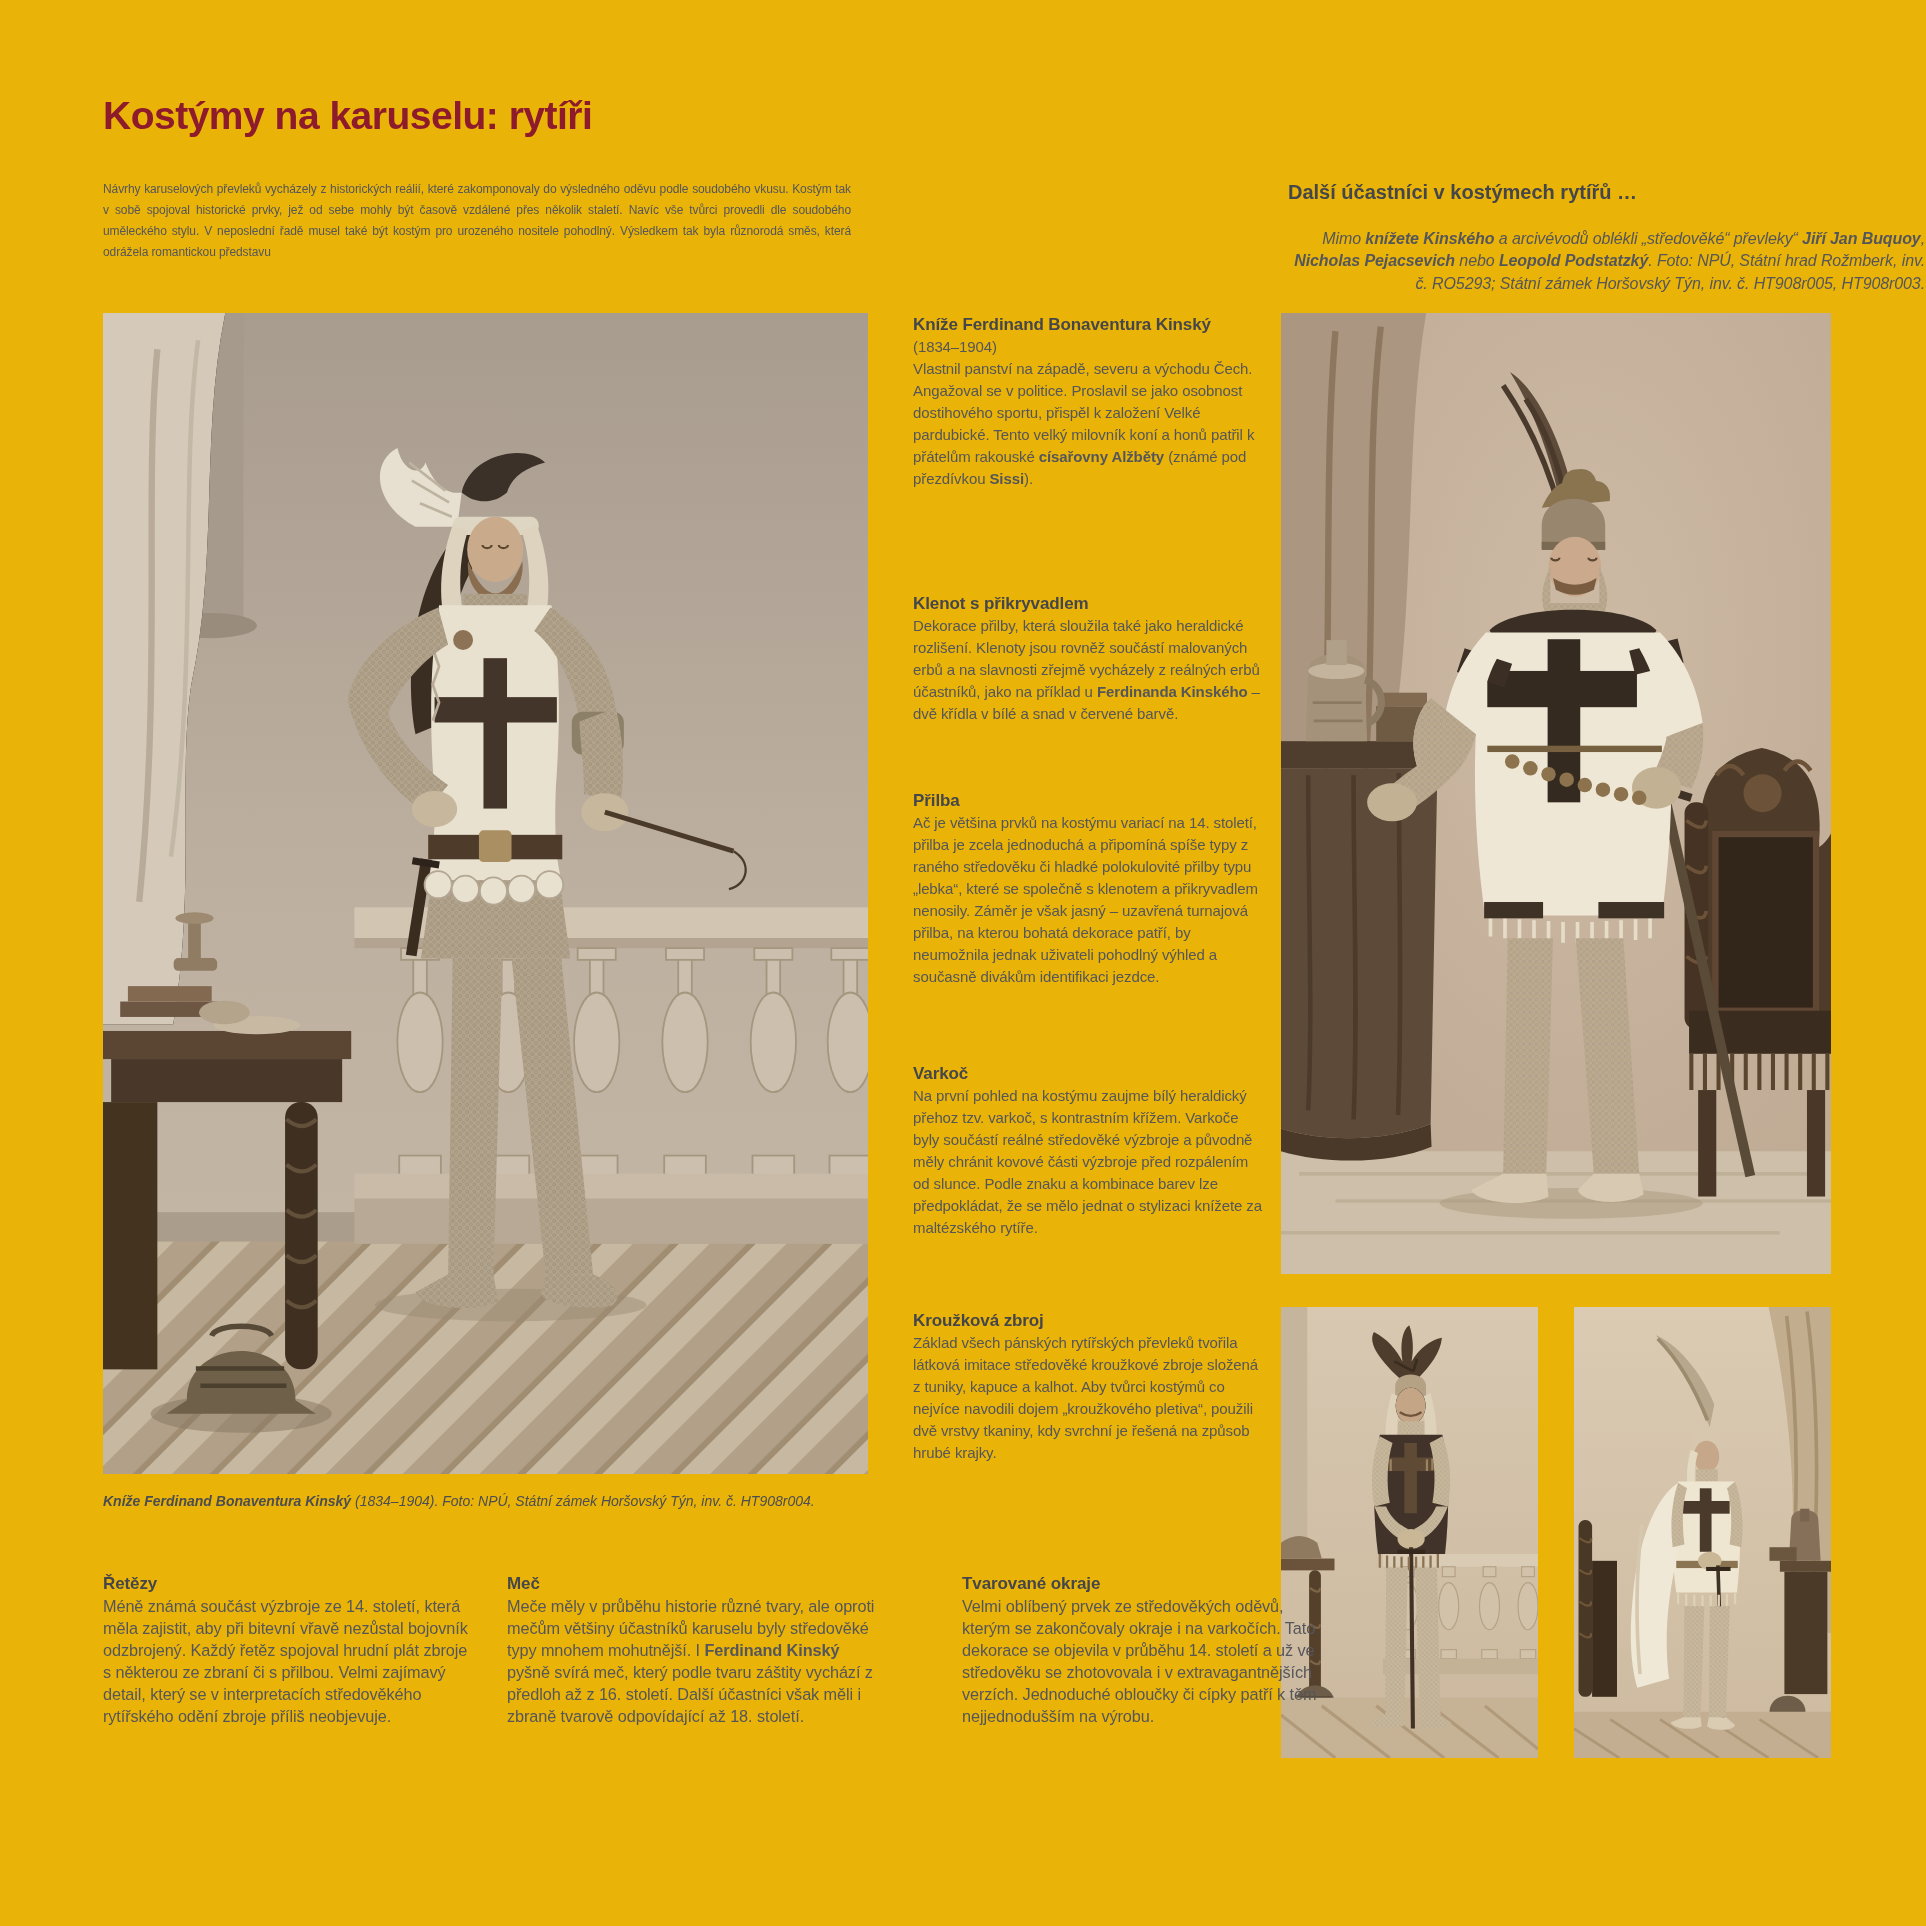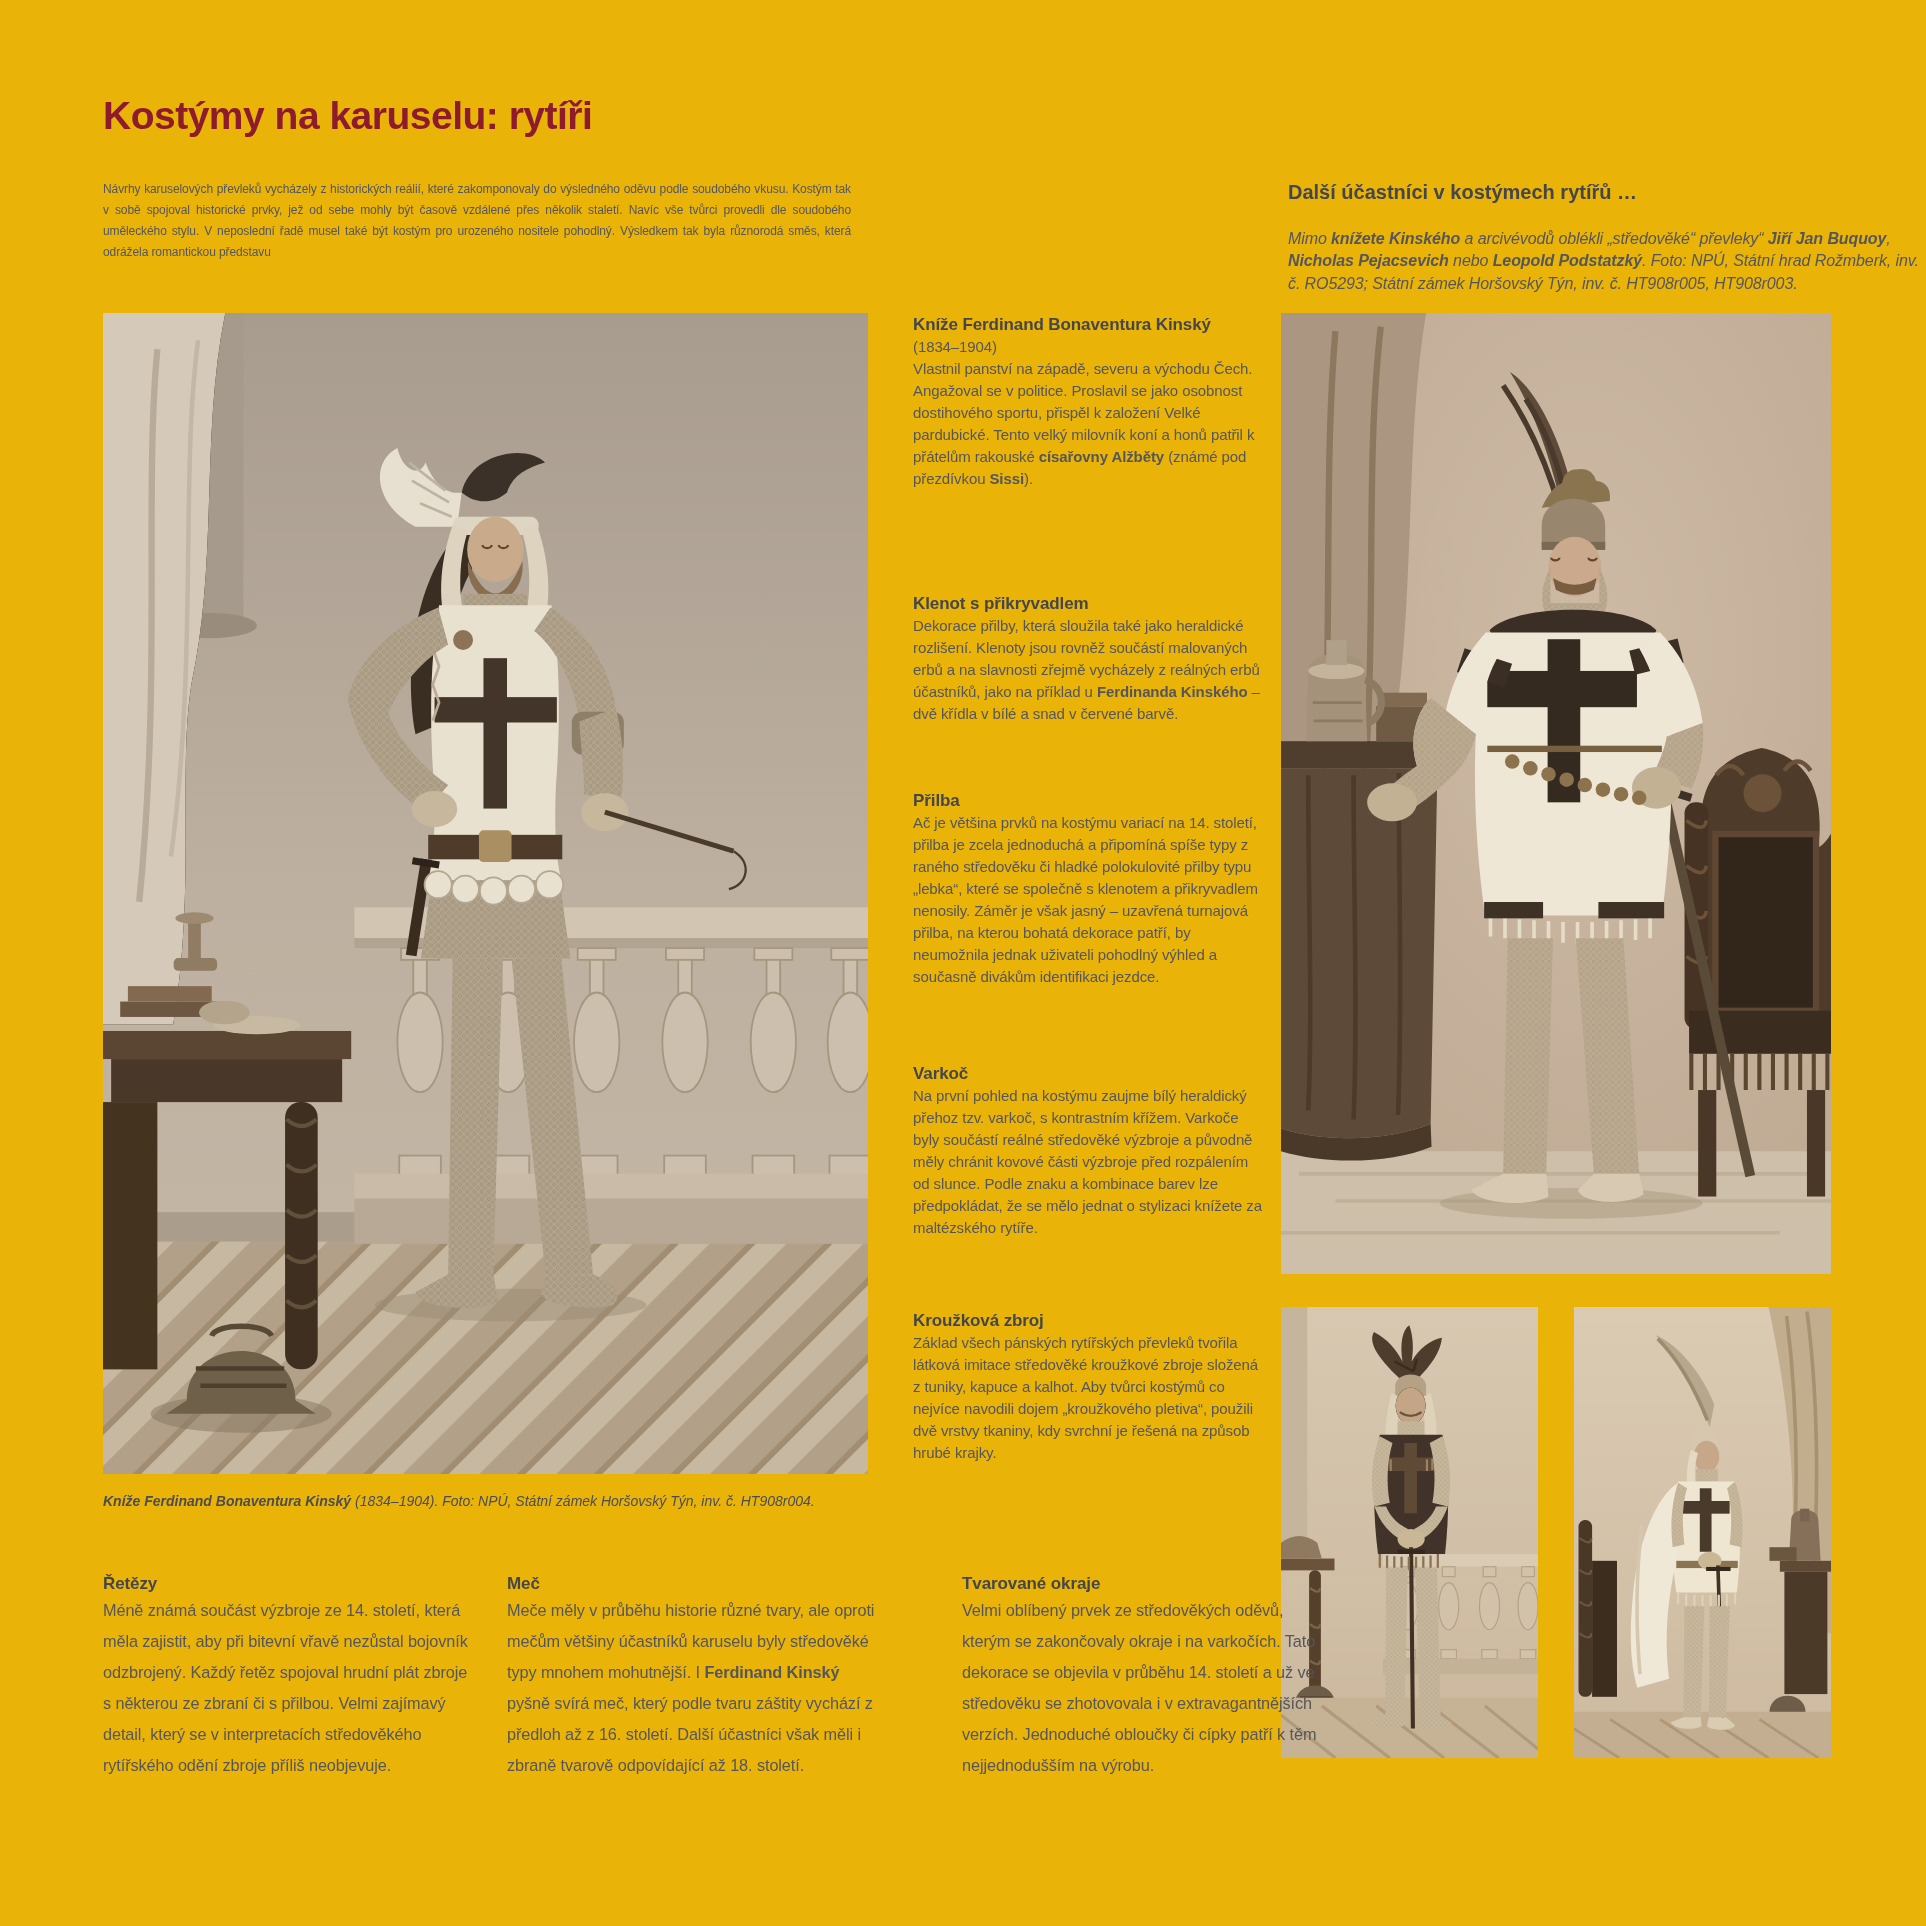--- a/index.html
+++ b/index.html
@@ -21,21 +21,21 @@
     left:103px;top:179px;width:748px;
     font-size:12px;line-height:21px;letter-spacing:-0.1px;
     text-align:justify;
     margin:0;
   }
   .note{left:1288px;top:181px;width:637px;}
   .note-h{
     font-size:20px;font-weight:700;color:#45464A;margin:0 0 23.6px 0;
   }
   .note-b{
-    font-size:16px;line-height:22.7px;font-style:italic;margin:0;letter-spacing:-0.1px;
+    font-size:16px;line-height:22.7px;font-style:italic;margin:0;letter-spacing:-0.1px;text-align:right;
   }
   figure{margin:0;padding:0;}
   .photo{display:block;background:#c9b9a5;}
   .photo svg{display:block;width:100%;height:100%;}
   .photo-a{left:103px;top:313px;width:765px;height:1161px;}
   .photo-b{left:1281px;top:313px;width:550px;height:961px;}
   .photo-c{left:1281px;top:1307px;width:257px;height:451px;}
   .photo-d{left:1574px;top:1307px;width:257px;height:451px;}
   .midblock{left:913px;width:353px;}
   .mb-profile{top:314px;}
@@ -51,21 +51,21 @@
   }
   .caption{
     left:103px;top:1492px;width:770px;
     font-size:14px;line-height:18px;font-style:italic;color:#4C4D51;margin:0;
   }
   .bcol{top:1573px;}
   .bcol-1{left:103px;width:369px;}
   .bcol-2{left:507px;width:369px;}
   .bcol-3{left:962px;width:369px;}
   .bcol p{
-    font-size:16.3px;line-height:31px;margin:0;letter-spacing:-0.1px;
+    font-size:16.3px;line-height:22px;margin:0;letter-spacing:-0.1px;
   }
 </style>
 </head>
 <body>
 
 <div class="page">
 
   <h1 class="abs title">Kostýmy na karuselu: rytíři</h1>
 
   <p class="abs intro">Návrhy karuselových převleků vycházely z historických reálií, které zakomponovaly do výsledného oděvu podle soudobého vkusu. Kostým tak v sobě spojoval historické prvky, jež od sebe mohly být časově vzdálené přes několik staletí. Navíc vše tvůrci provedli dle soudobého uměleckého stylu. V neposlední řadě musel také být kostým pro urozeného nositele pohodlný. Výsledkem tak byla různorodá směs, která odrážela romantickou představu</p>

